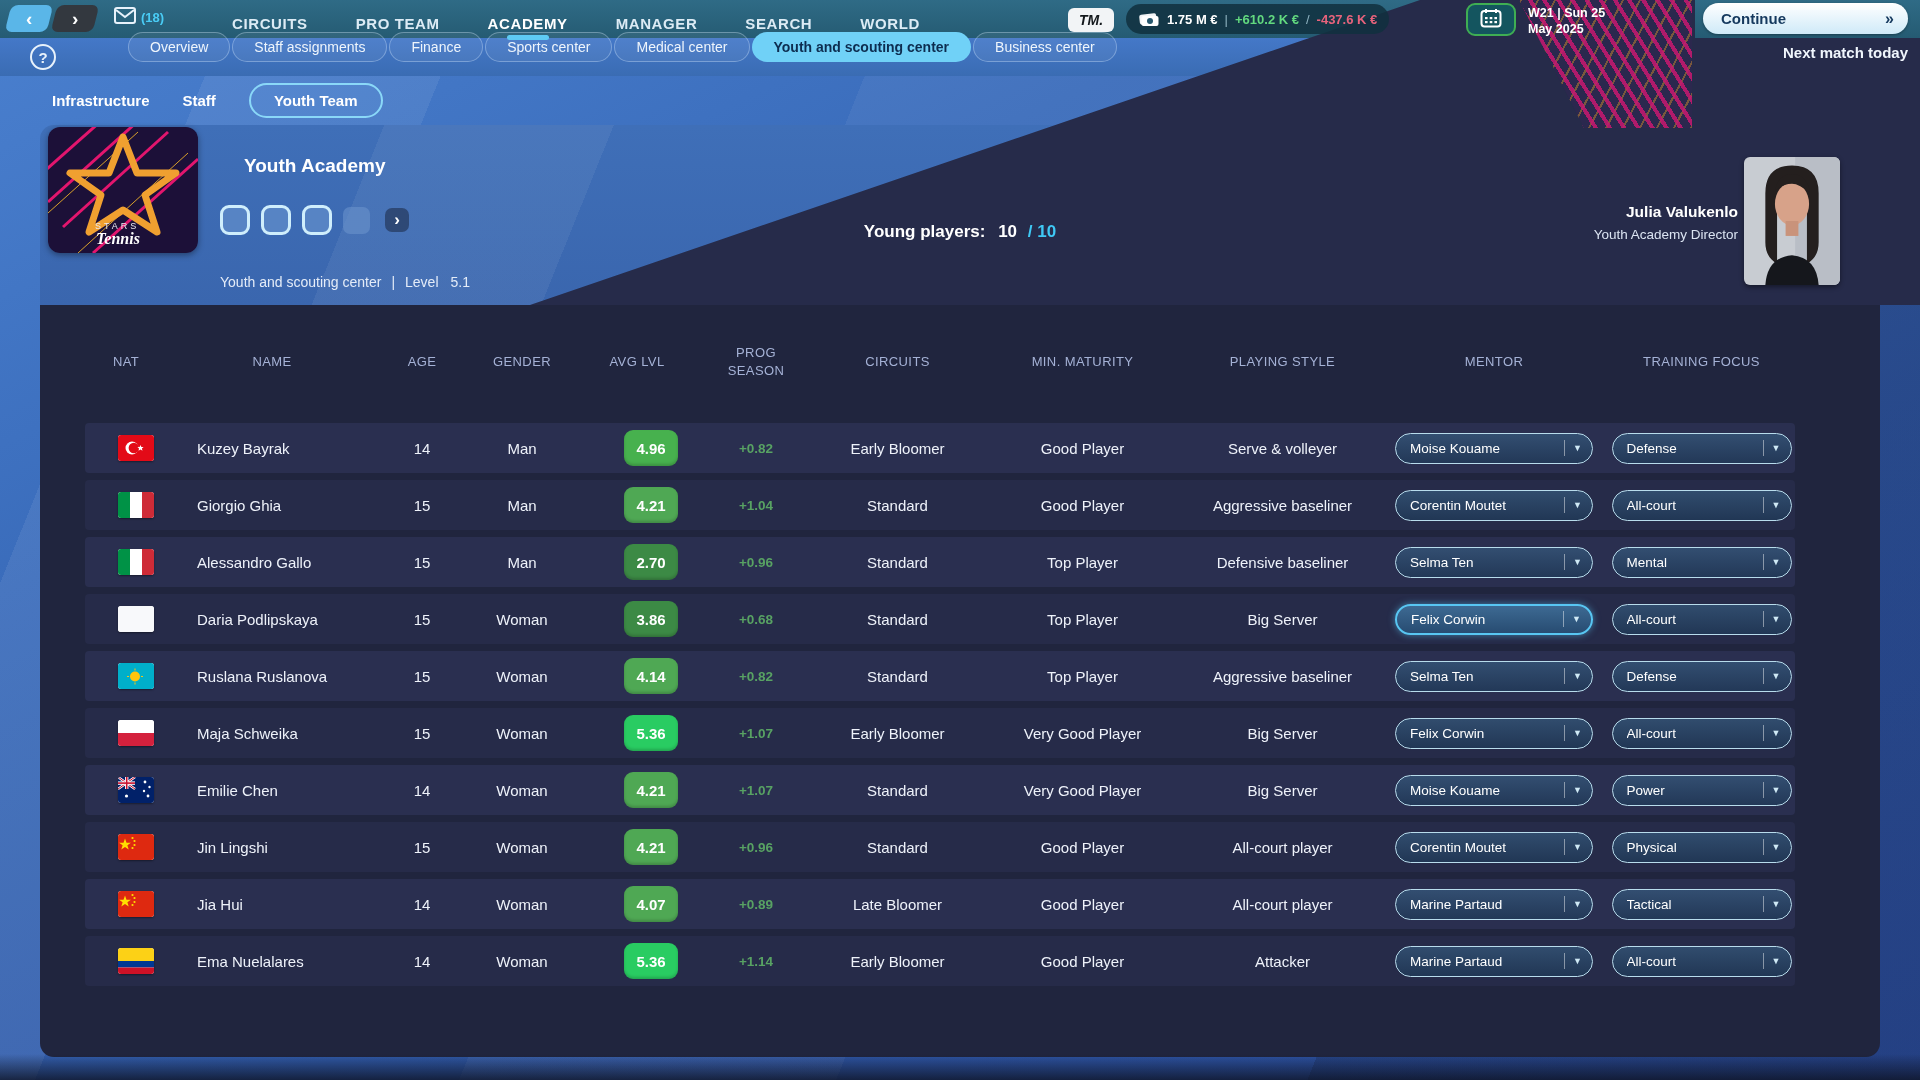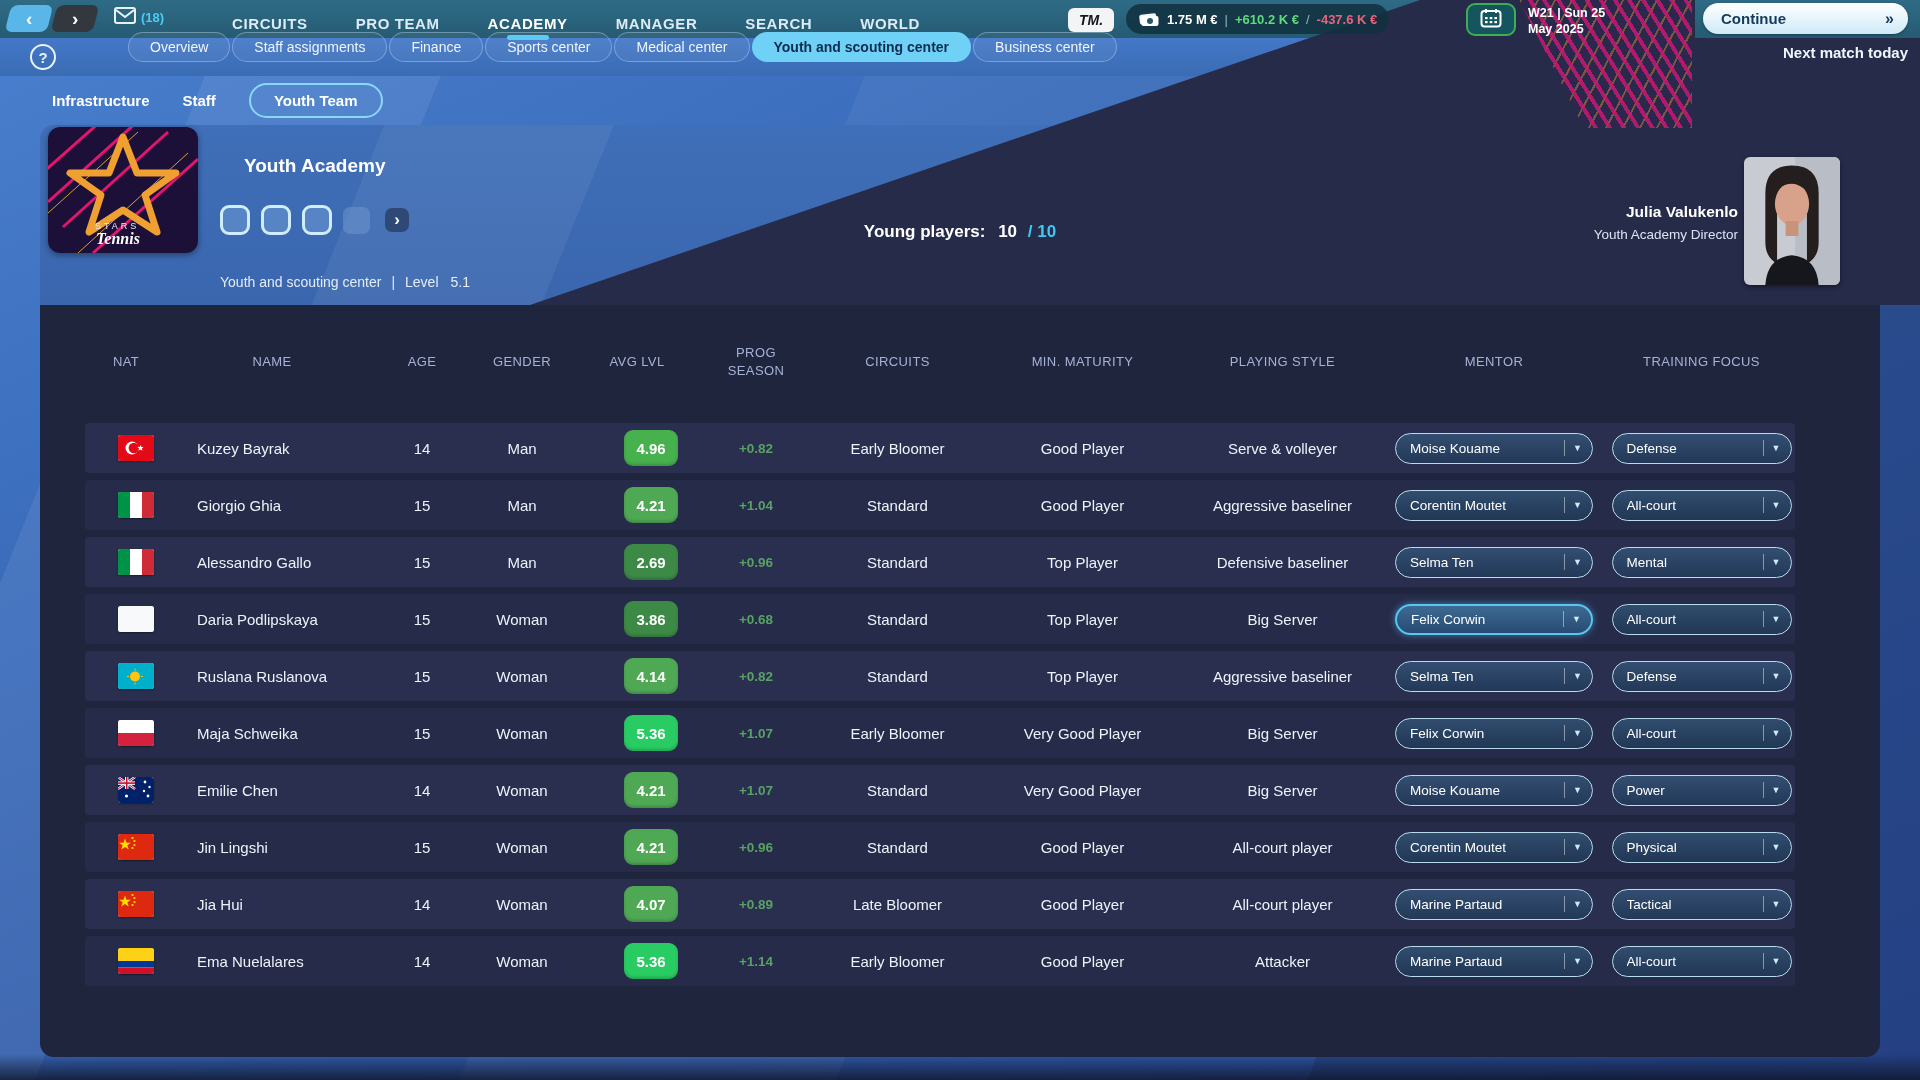--- a/index.html
+++ b/index.html
@@ -361,21 +361,21 @@
                 <rect width="12" height="26" fill="#009246"></rect>
                 <rect x="12" width="12" height="26" fill="#ffffff"></rect>
                 <rect x="24" width="12" height="26" fill="#ce2b37"></rect>
               </svg>
             </span>
           </div>
     <div class="cell c-name">Alessandro Gallo</div>
     <div class="cell">15</div>
     <div class="cell">Man</div>
     <div class="cell">
-            <span class="badge" style="background: rgb(60, 138, 69);">2.69</span>
+            <span class="badge" style="background: rgb(60, 138, 69);">2.70</span>
           </div>
     <div class="cell c-prog">+0.96</div>
     <div class="cell">Standard</div>
     <div class="cell">Top Player</div>
     <div class="cell">Defensive baseliner</div>
     <div class="cell">
       <div class="dropdown dd-mentor">
         <span class="dd-label">Selma Ten</span>
         <span class="dd-sep"></span>
         <span class="dd-arrow">▼</span>

